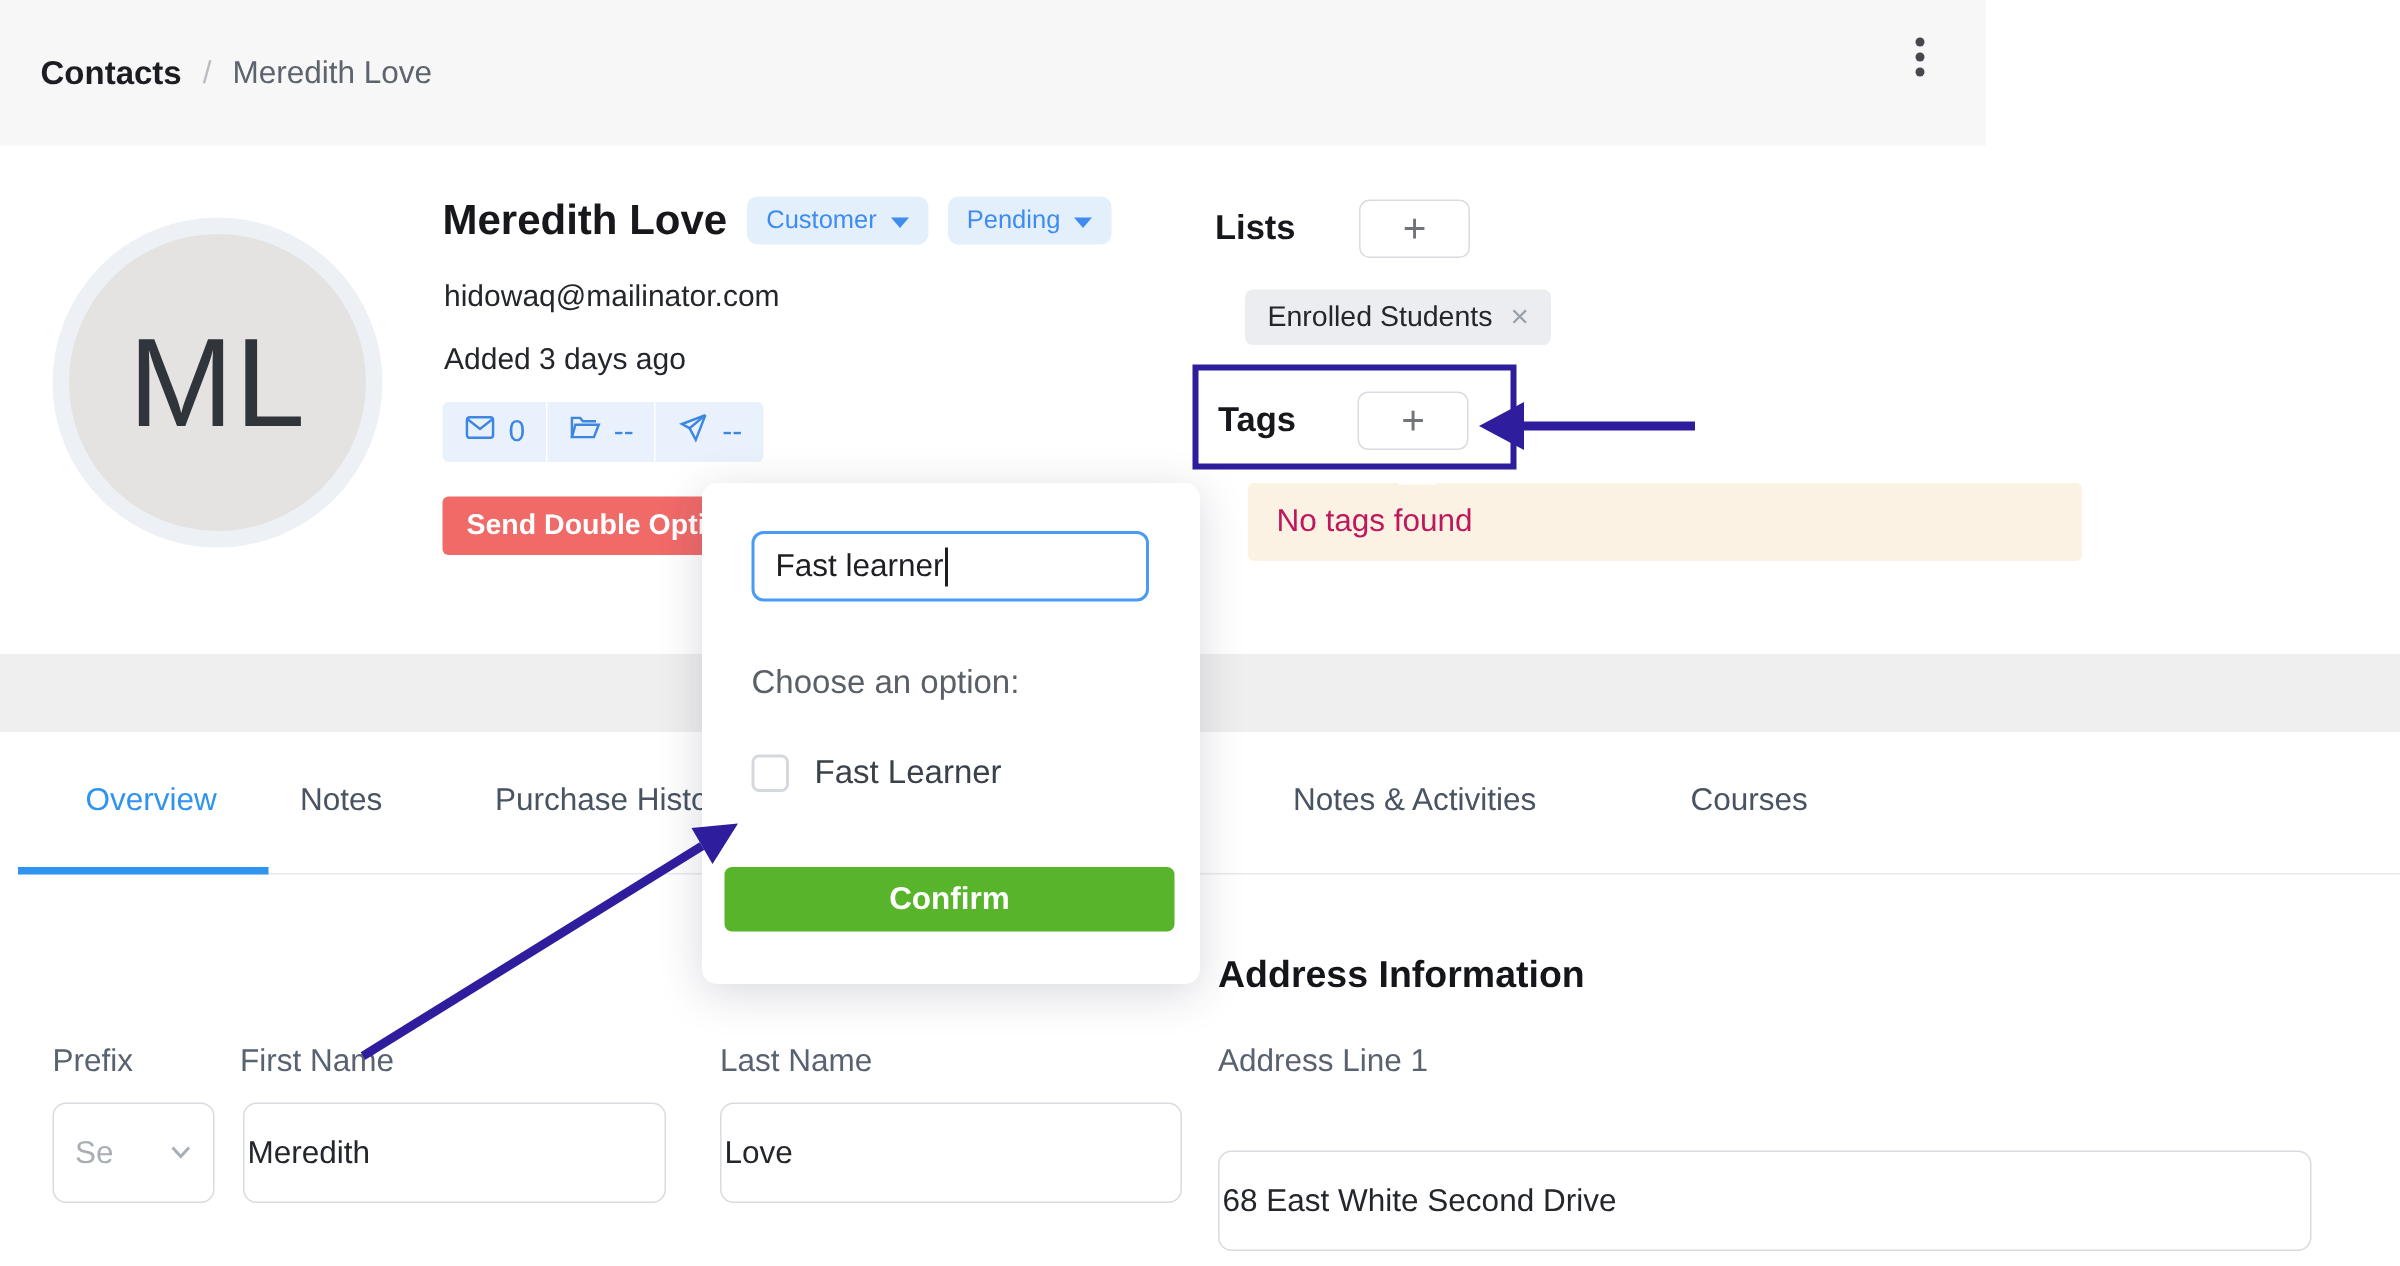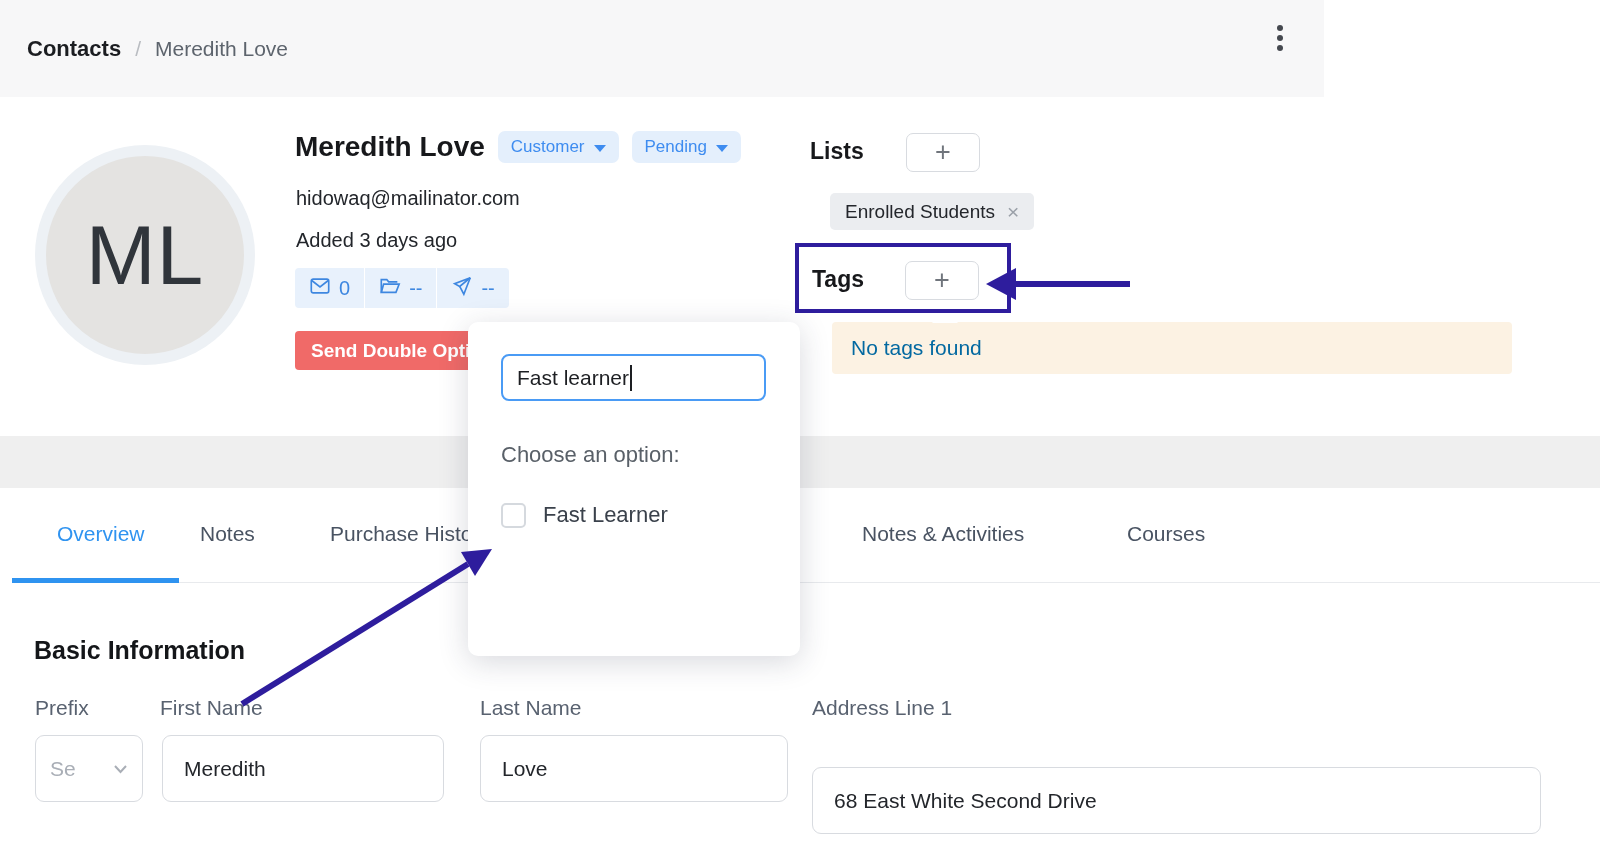--- a/index.html
+++ b/index.html
@@ -44,36 +44,36 @@
   .chip { position:absolute; left:830px; top:193px; height:37px; background:#ebedf0; border-radius:5px;
           display:flex; align-items:center; gap:12px; padding:0 15px; font-size:19px; color:#23262b; }
   .chip .x { font-size:21px; color:#9aa0a8; cursor:pointer; }
 
   .tags-highlight { position:absolute; left:795px; top:243px; width:216px; height:70px; border:4px solid #2e1d9d; z-index:25; pointer-events:none; }
   .tags-title { position:absolute; left:812px; top:266px; }
   .tags-plus { left:905px; top:261px; }
 
   .notch { position:absolute; left:932px; top:310px; width:0; height:0; z-index:3;
            border-left:13px solid transparent; border-right:13px solid transparent; border-bottom:13px solid #ffffff; }
-  .banner { position:absolute; left:832px; top:322px; width:680px; height:52px; background:#fcf2e3; border-radius:4px; z-index:2;
-            font-size:21px; color:#0369a1; line-height:52px; padding-left:19px; }
+  .banner { position:absolute; left:832px; top:322px; width:556px; height:52px; background:#fcf2e3; border-radius:4px; z-index:2;
+            font-size:21px; color:#be185d; line-height:52px; padding-left:19px; }
 
   
   .band { position:absolute; left:0; top:436px; width:1600px; height:52px; background:#efefef; }
   .tab-card { position:absolute; left:0; top:488px; width:1600px; height:356px; background:#fff; border-radius:14px 14px 0 0; }
   .tabbar { position:absolute; left:12px; top:488px; width:1600px; height:95px; border-bottom:1px solid #e8eaed; }
   .tab { position:absolute; top:34px; font-size:21px; font-weight:500; color:#495362; cursor:pointer; white-space:nowrap; }
   .tab.active { color:#2f93f0; }
   .tab-underline { position:absolute; left:0; top:90px; width:167px; height:5px; background:#2f93f0; }
 
   
   .sec-title { position:absolute; font-size:25px; font-weight:700; color:#141619; }
   .f-label { position:absolute; top:696px; font-size:21px; color:#596270; }
   .f-input { position:absolute; top:735px; height:67px; border:1px solid #d8dbe0; border-radius:9px; background:#fff;
-             font-size:21px; color:#23262b; padding:0 21px; font-family:"Liberation Sans", sans-serif; }
+             font-size:21px; color:#23262b; padding:0 2px; font-family:"Liberation Sans", sans-serif; }
   .f-select { position:absolute; top:735px; height:67px; border:1px solid #d8dbe0; border-radius:9px; background:#fff;
               display:flex; align-items:center; justify-content:space-between; padding:0 14px; cursor:pointer; }
   .f-select .ph { font-size:21px; color:#a9aeb6; }
   .f-select svg { stroke:#a9aeb6; fill:none; stroke-width:2; }
 
   
   .popup { position:absolute; left:468px; top:322px; width:332px; height:334px; background:#fff; border-radius:10px;
            box-shadow:0 6px 30px rgba(40,45,70,0.18); z-index:30; }
   .popup-input { position:absolute; left:33px; top:32px; width:265px; height:47px; border:2px solid #4a9bf5; border-radius:8px;
                  display:flex; align-items:center; padding:0 14px; font-size:21px; color:#1d1f23; cursor:text; }
@@ -175,21 +175,21 @@
   <div class="tab-card"></div>
   <div class="tabbar">
     <span class="tab active" style="left:45px">Overview</span>
     <span class="tab" style="left:188px">Notes</span>
     <span class="tab" style="left:318px">Purchase History</span>
     <span class="tab" style="left:850px">Notes &amp; Activities</span>
     <span class="tab" style="left:1115px">Courses</span>
     <div class="tab-underline"></div>
   </div>
 
-  <div class="sec-title" style="left:34px;  top:636px;">Basic Information</div>
+  <div class="sec-title" style="left:812px; top:636px;">Address Information</div>
 
   <div class="f-label" style="left:35px;">Prefix</div>
   <div class="f-label" style="left:160px;">First Name</div>
   <div class="f-label" style="left:480px;">Last Name</div>
   <div class="f-label" style="left:812px;">Address Line 1</div>
 
   <div class="f-select" style="left:35px; width:108px;">
     <span class="ph">Se</span>
     <span>
       <svg width="15" height="10" viewBox="0 0 15 10">
@@ -204,20 +204,21 @@
   <div class="popup">
     <div class="popup-input">
       <span>Fast learner</span>
         <span class="caret"></span>
     </div>
     <div class="popup-prompt">Choose an option:</div>
     <div class="option-row">
       <span class="checkbox"></span>
       <span class="option-label">Fast Learner</span>
     </div>
+    <div class="confirm-btn">Confirm</div>
   </div>
 
   <svg class="annot" viewBox="0 0 1600 844">
 
     <line x1="1130" y1="284" x2="1014" y2="284" stroke="#2e1d9d" stroke-width="6"></line>
     <polygon points="986,284 1016,268 1016,300" fill="#2e1d9d"></polygon>
 
     <line x1="242" y1="704" x2="468" y2="564" stroke="#2e1d9d" stroke-width="6"></line>
     <polygon points="492,549 475,576 461,552" fill="#2e1d9d"></polygon>
   </svg>

